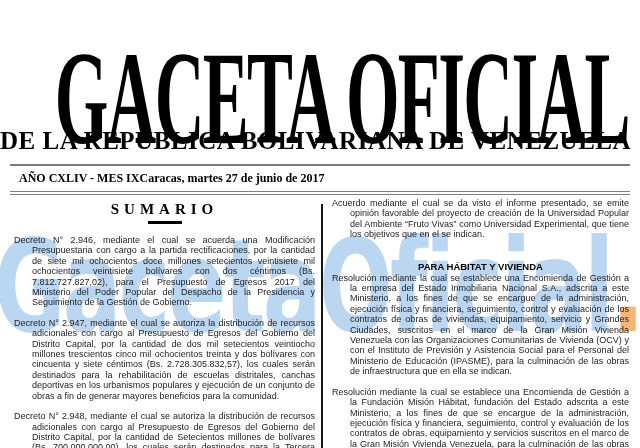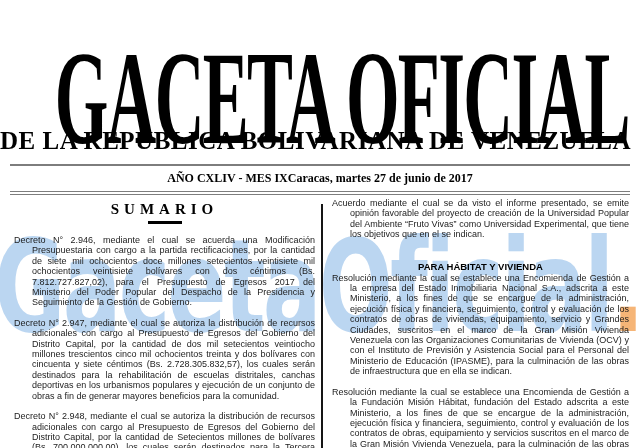--- a/index.html
+++ b/index.html
@@ -20,21 +20,21 @@
     transform:scale(0.84,1.62); transform-origin:center top;
   }
   .masthead-sub {
     position:absolute; top:127px; left:0; width:536px; text-align:center; z-index:2;
     font-family:"Liberation Serif", serif; font-weight:bold; font-size:25px;
     letter-spacing:0.5px; white-space:nowrap;
   }
   .issue-bar {
     position:absolute; top:164px; left:10px; right:10px; height:25px; z-index:2;
     border-top:2px solid #7d7d7d; border-bottom:4px double #7d7d7d;
-    display:flex; align-items:center; justify-content:center; padding:0 9px;
+    display:flex; align-items:center; justify-content:flex-start; padding:0 9px;
     font-family:"Liberation Serif", serif; font-weight:bold; font-size:12px;
     background:transparent;
   }
   .watermark {
     position:absolute; top:212px; left:-6px; z-index:1;
     font-family:"DejaVu Sans", sans-serif; font-weight:bold; font-size:128px;
     letter-spacing:-4px; white-space:nowrap;
     transform:scale(0.68,1); transform-origin:left top; pointer-events:none;
   }
   .wm-main   { color:rgba(141,186,232,0.60); }

